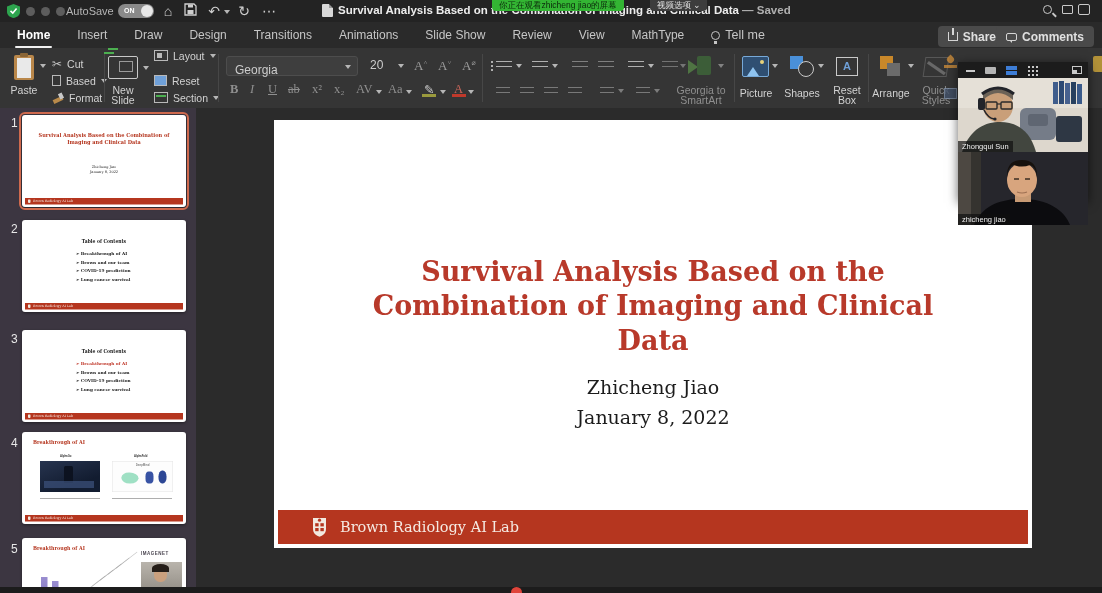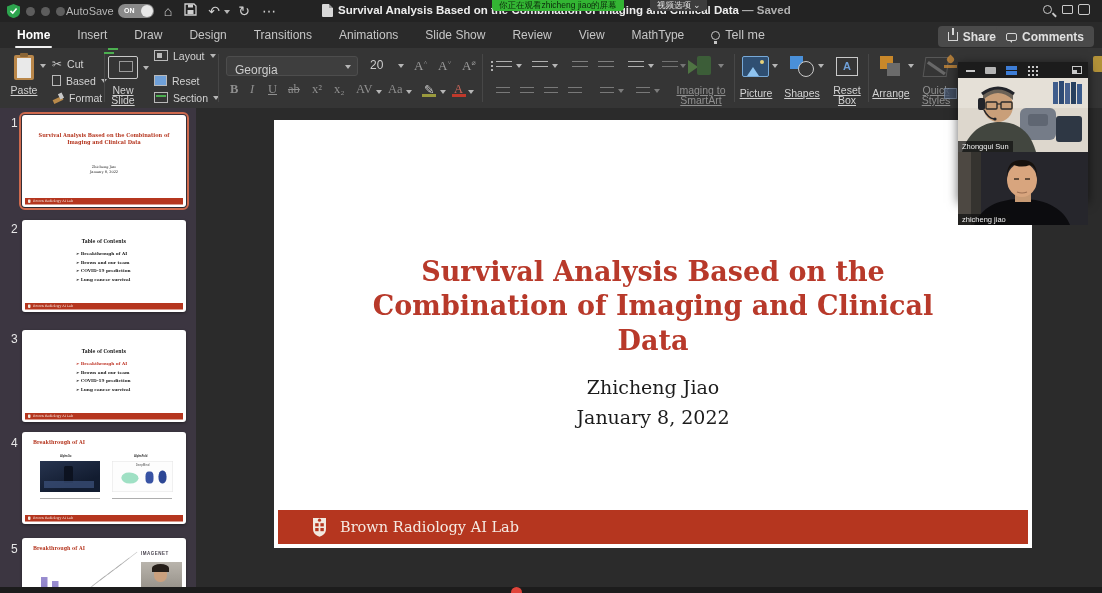--- a/index.html
+++ b/index.html
@@ -43,21 +43,21 @@
   .comments-btn { right:8px; }
   .share-glyph { width:10px; height:9px; border:1px solid #d5d5d5; border-top:none; position:relative; }
   .share-glyph::after { content:""; position:absolute; left:3px; top:-4px; width:2px; height:7px; background:#d5d5d5; }
   .bubble-glyph { width:11px; height:8px; border:1px solid #d5d5d5; border-radius:2px; position:relative; }
   .bubble-glyph::after { content:""; position:absolute; left:2px; bottom:-3px; border-left:3px solid transparent; border-right:0 solid transparent; border-top:3px solid #d5d5d5; }
 
   
   .ribbon { position:absolute; left:0; top:48px; width:1102px; height:60px; background:#353535; }
   .rdiv { position:absolute; top:6px; height:48px; width:1px; background:#474747; }
   .smallbtn { position:absolute; display:flex; align-items:center; gap:5px; height:15px; font-size:10.5px; color:#d2d2d2; }
-  .biglabel { position:absolute; text-align:center; font-size:10.5px; color:#d2d2d2; line-height:10px;text-decoration:underline; }
+  .biglabel { position:absolute; text-align:center; font-size:10.5px; color:#d2d2d2; line-height:10px; }
   .clipboard { position:absolute; left:14px; top:7px; width:20px; height:25px; background:#b9874a; border-radius:2px; }
   .clipboard::before { content:""; position:absolute; left:3px; top:3px; width:14px; height:20px; background:#e9e9e9; }
   .clipboard::after { content:""; position:absolute; left:6px; top:-2px; width:8px; height:4px; background:#8a6536; border-radius:1px; }
   .cut-ic::before { content:"✂"; color:#c9c9c9; font-size:12px; }
   .copy-ic { width:9px; height:11px; border:1px solid #b9b9b9; position:relative; background:#353535; }
   .copy-ic::before { content:""; position:absolute; left:2px; top:-3px; width:9px; height:11px; border:1px solid #b9b9b9; z-index:-1; }
   .brush-ic { width:12px; height:12px; position:relative; }
   .brush-ic::before { content:""; position:absolute; left:1px; top:6px; width:10px; height:4px; background:#b98a4a; transform:rotate(-25deg); }
   .brush-ic::after { content:""; position:absolute; left:7px; top:1px; width:4px; height:6px; background:#c9c9c9; transform:rotate(-25deg); }
   .newslide-ic { position:absolute; left:108px; top:8px; width:30px; height:23px; border:1.5px solid #c9c9c9; border-radius:2px; }
@@ -309,21 +309,21 @@
     <div class="alignic" style="left:568px"></div>
     <div class="alignic" style="left:600px"></div>
     <span class="caret" style="position:absolute;left:618px;top:41px;opacity:.55"></span>
     <div class="alignic" style="left:636px"></div>
     <span class="caret" style="position:absolute;left:654px;top:41px;opacity:.55"></span>
     <div class="smartart-ic">
         <span class="sa1"></span>
         <span class="sa2"></span>
       </div>
     <span class="caret" style="position:absolute;left:718px;top:16px;opacity:.6"></span>
-    <div class="biglabel dim" style="left:664px;top:37px;width:74px;color:#8f8f8f"><span>Imaging to</span><br><span>SmartArt</span></div>
+    <div class="biglabel dim" style="left:664px;top:37px;width:74px;color:#8f8f8f"><span>Georgia to</span><br><span>SmartArt</span></div>
     <div class="rdiv" style="left:734px"></div>
 
     <div class="pic-ic"></div>
     <span class="caret" style="position:absolute;left:772px;top:16px"></span>
     <div class="biglabel" style="left:734px;top:40px;width:44px">Picture</div>
     <div class="shapes-ic"></div>
     <span class="caret" style="position:absolute;left:818px;top:16px"></span>
     <div class="biglabel" style="left:780px;top:40px;width:44px">Shapes</div>
     <div class="tbox-ic">A</div>
     <div class="biglabel" style="left:832px;top:37px;width:30px"><span>Reset</span><br><span>Box</span></div>

